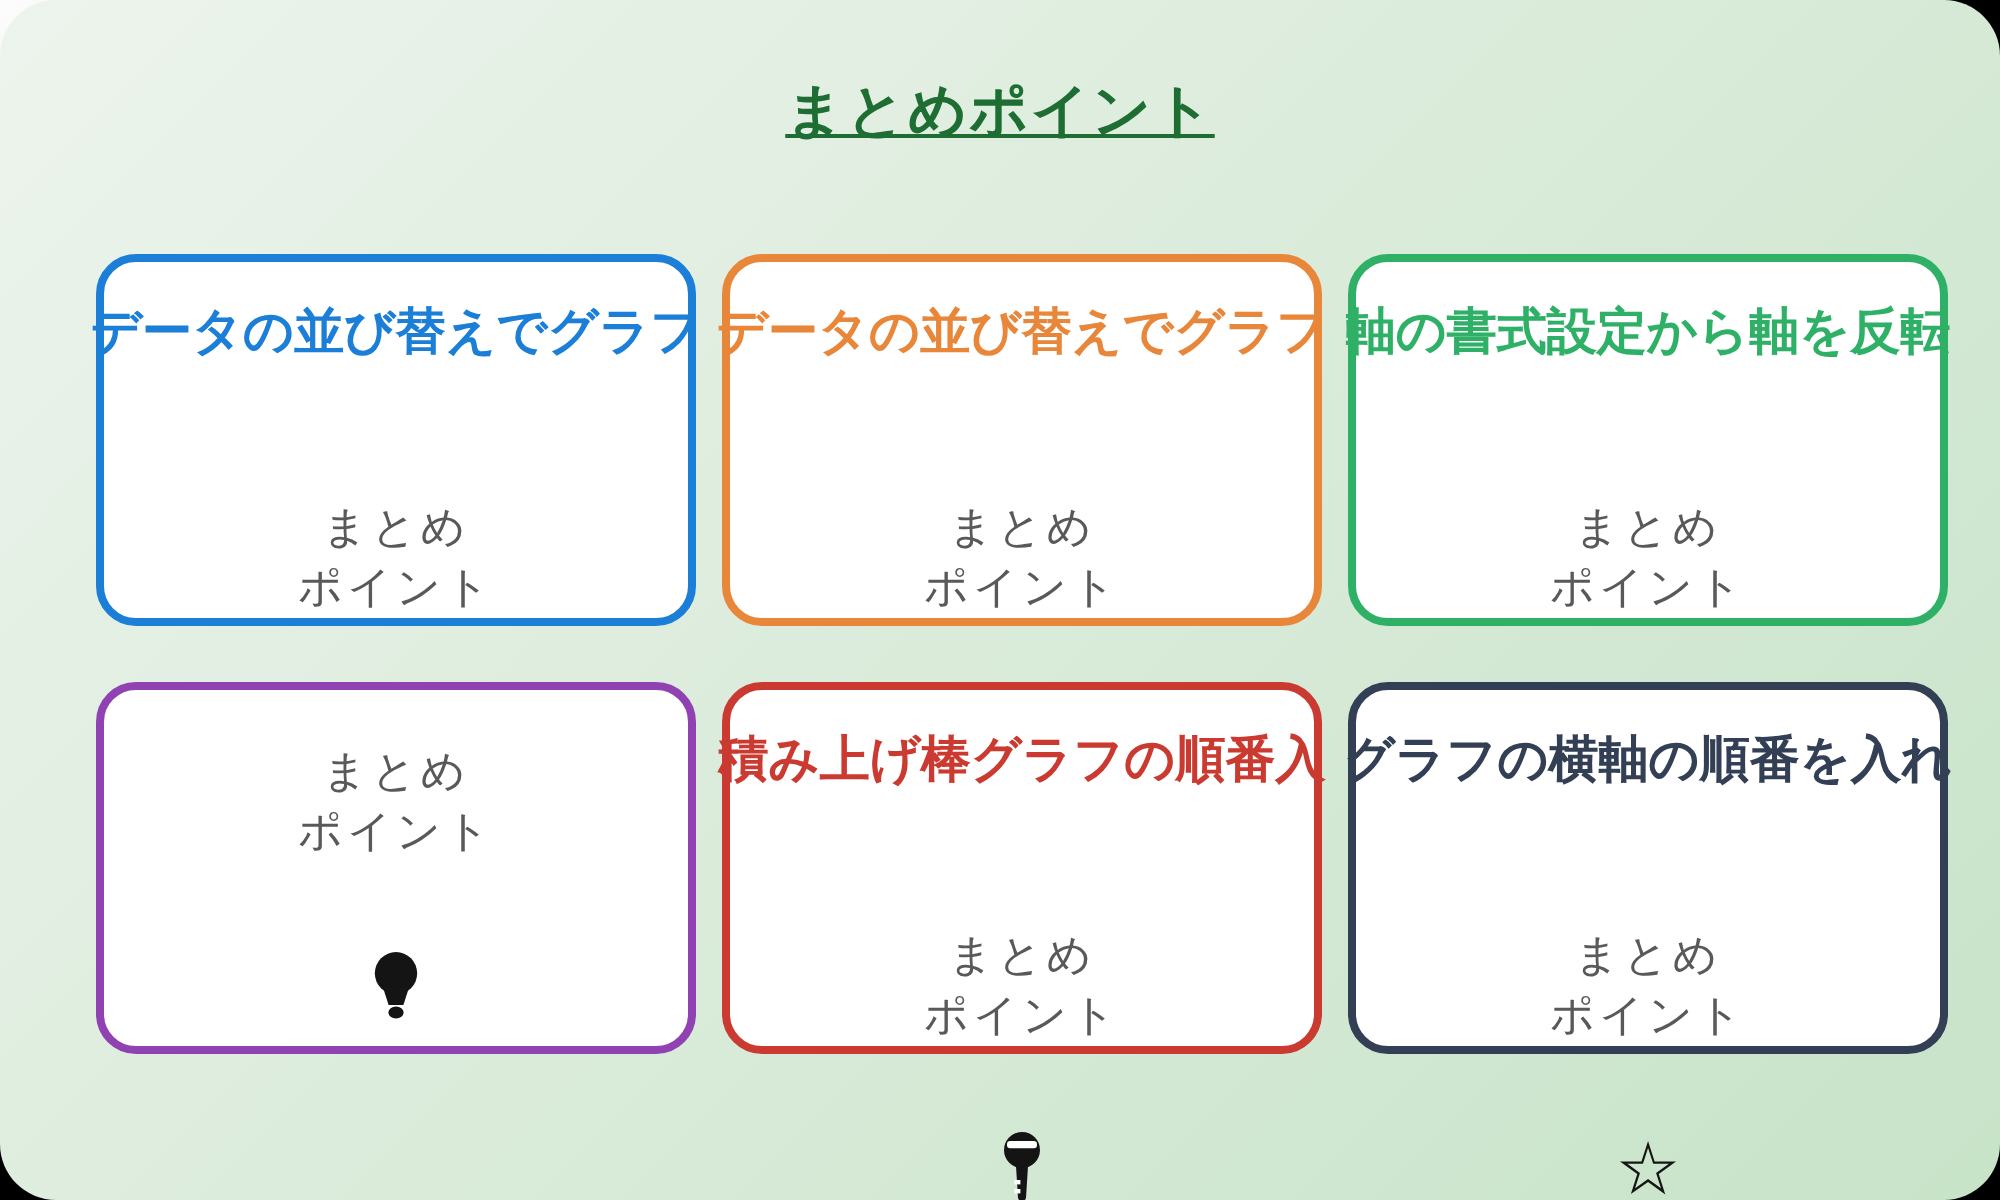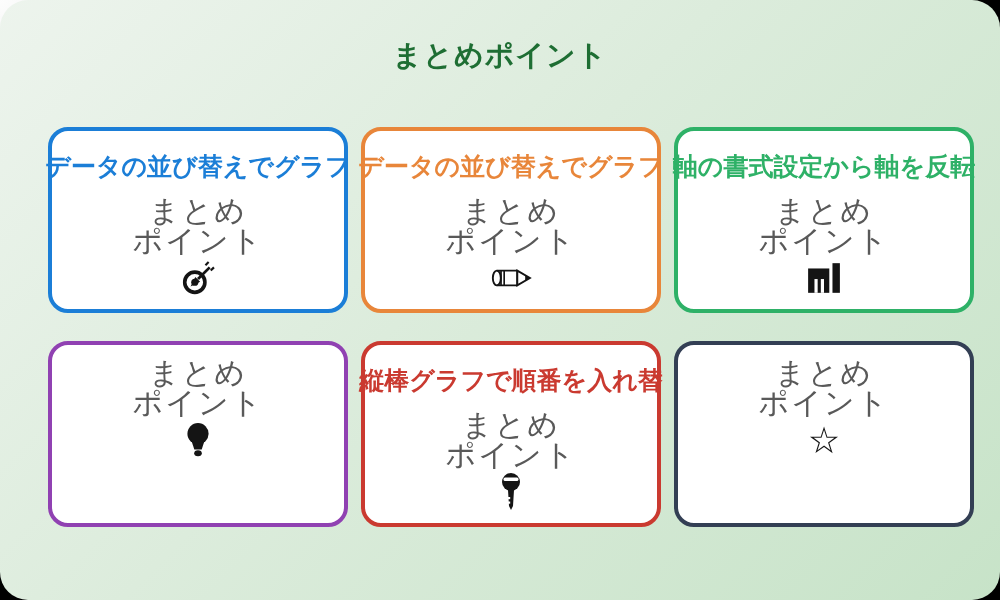--- a/index.html
+++ b/index.html
@@ -20,44 +20,44 @@
   .grid{
     position:absolute;left:48px;top:127px;
     display:grid;grid-template-columns:repeat(3,300px);
     column-gap:13px;row-gap:28px;
   }
   .card{
     --accent:#888;
     box-sizing:border-box;height:186px;width:300px;
     background:#ffffff;border:4px solid var(--accent);
     border-radius:20px;display:flex;flex-direction:column;
-    align-items:center;overflow:visible;
+    align-items:center;overflow:visible;gap:40px;
   }
   .card-title{
     margin-top:18px;height:34px;line-height:34px;
     font-size:25px;font-weight:bold;white-space:nowrap;
     color:var(--accent);
   }
   .card-sub{
-    margin-top:13px;text-align:center;
-    font-size:30px;line-height:30px;color:#595959;
+    margin-top:26px;text-align:center;
+    font-size:22px;line-height:30px;color:#595959;
     letter-spacing:2px;
   }
   .card-icon{
     margin-top:3px;height:38px;display:flex;
     align-items:center;justify-content:center;color:#141414;
   }
   .star-glyph{font-size:32px;line-height:36px;color:#141414;}
 </style>
 </head>
 <body>
 
 <div class="page">
 
-  <h1 class="page-title" style="color: rgb(30, 110, 51); --accent: #1e6e33;">まとめポイント</h1>
+  <h1 class="page-title" style="color: rgb(30, 110, 51); text-decoration: underline; --accent: #1e6e33;">まとめポイント</h1>
 
   <div class="grid">
 
     <div class="card" style="--accent: #1b7ed7;">
       <div class="card-title">データの並び替えでグラフ</div>
       <div class="card-sub">
         <div>まとめ</div>
         <div>ポイント</div>
       </div>
       <span class="card-icon">
@@ -114,37 +114,38 @@
       <span class="card-icon">
         <svg width="26" height="36" viewBox="0 0 24 34">
           <circle cx="12" cy="11" r="10" fill="#141414"></circle>
           <polygon points="5,15 19,15 15.5,26 8.5,26" fill="#141414"></polygon>
           <ellipse cx="12" cy="29.5" rx="3.6" ry="2.8" fill="#141414"></ellipse>
         </svg>
       </span>
     </div>
 
     <div class="card" style="--accent: #ca3a30;">
-      <div class="card-title">縦棒グラフで順番を入れ替</div>
+      <div class="card-title">積み上げ棒グラフの順番入</div>
       <div class="card-sub">
         <div>まとめ</div>
         <div>ポイント</div>
       </div>
       <span class="card-icon">
         <svg width="26" height="40" viewBox="0 0 24 40">
           <circle cx="12" cy="10" r="9" fill="#141414"></circle>
           <rect x="4.5" y="5.5" width="15" height="3.6" rx="1.6" fill="#ffffff"></rect>
           <polygon points="9,18 15,18 14,34 12,38 10,34" fill="#141414"></polygon>
           <rect x="8.2" y="25" width="3" height="2.2" fill="#ffffff"></rect>
           <rect x="8.2" y="29.5" width="3" height="2.2" fill="#ffffff"></rect>
         </svg>
       </span>
     </div>
 
     <div class="card" style="--accent: #333f54;">
+      <div class="card-title">グラフの横軸の順番を入れ</div>
       <div class="card-sub">
         <div>まとめ</div>
         <div>ポイント</div>
       </div>
       <span class="card-icon star-glyph">☆</span>
     </div>
 
   </div>
 </div>
 

